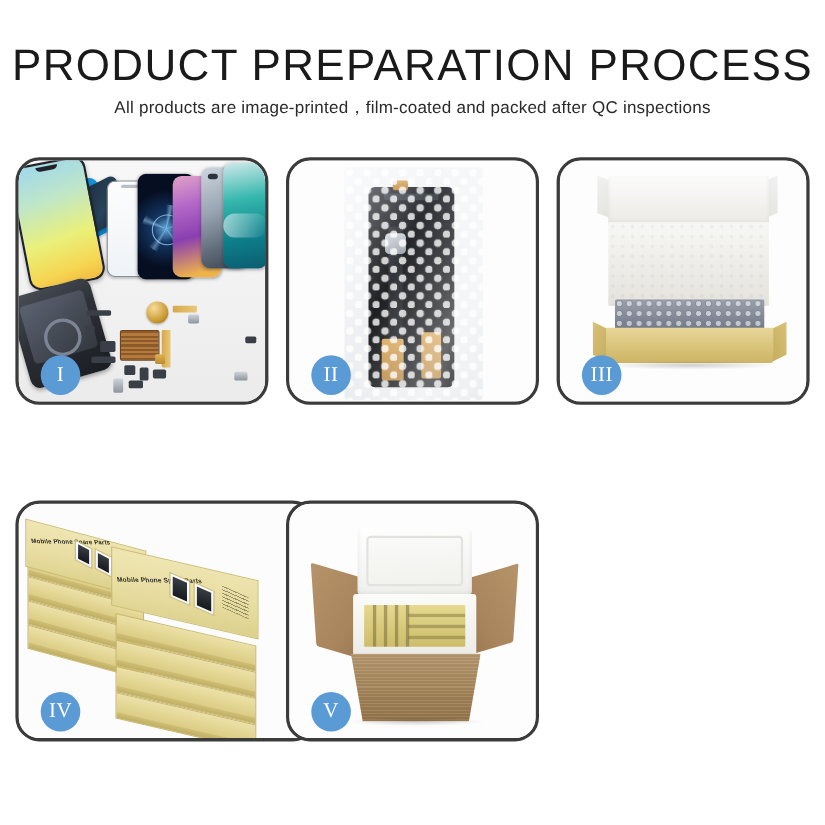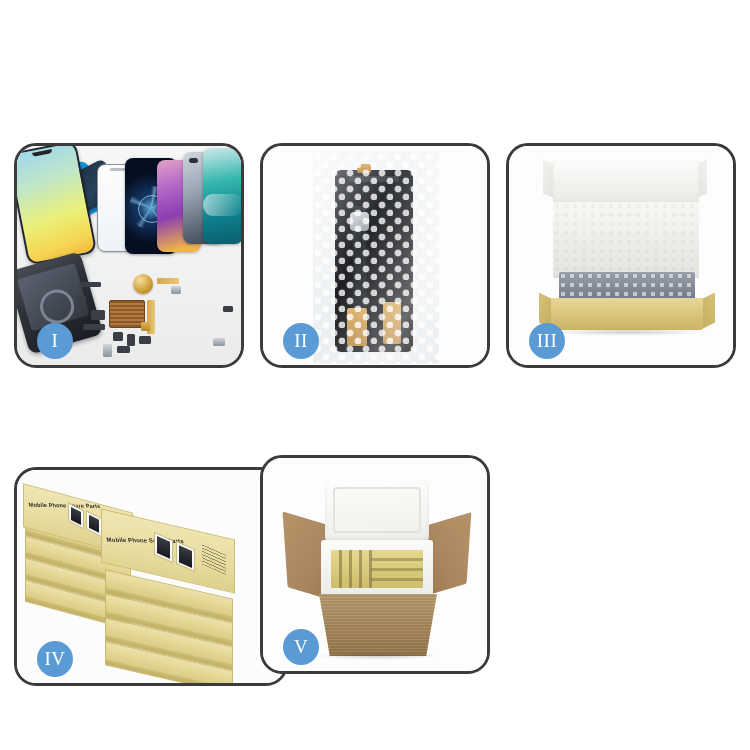--- a/index.html
+++ b/index.html
@@ -51,21 +51,21 @@
     font-size:19px;
     line-height:36px;
     text-align:center;
     letter-spacing:.5px;
     z-index:40;
   }
   
   #panel-1{left:14px;  top:143px;width:230px;height:225px;}
   #panel-2{left:260px; top:143px;width:230px;height:225px;}
   #panel-3{left:506px; top:143px;width:230px;height:225px;}
-  #panel-4{left:14px;  top:455px;width:274px;height:219px;margin-top:12px;}
+  #panel-4{left:14px;  top:455px;width:274px;height:219px;}
   #panel-5{left:260px; top:455px;width:230px;height:219px;}
   #panel-6{left:506px; top:455px;width:230px;height:219px;}
   .badge-r1{left:20px;bottom:6px;}
   .badge-r2{left:20px;bottom:6px;}
 
   
   .p1-bg{position:absolute;left:0;top:0;width:100%;height:100%;
     background:linear-gradient(180deg,#f7f7f7 0%,#f1f1f1 60%,#ebebeb 100%);}
   .phone{position:absolute;border-radius:7px;}
   
@@ -429,20 +429,22 @@
   }
   .p6-shadow{
     position:absolute;left:34px;top:176px;width:156px;height:9px;
     background:radial-gradient(ellipse at 50% 50%, rgba(0,0,0,.16), rgba(0,0,0,0) 72%);
   }
 </style>
 </head>
 <body>
 
 <div id="header">
+  <div id="page-title">PRODUCT PREPARATION PROCESS</div>
+  <div id="page-subtitle">All products are image-printed，film-coated and packed after QC inspections</div>
 </div>
 
 <div id="panel-grid">
 
   <div class="panel" id="panel-1">
     <div class="panel-inner">
       <div class="p1-bg"></div>
 
       <div class="phone p1-blue"></div>
       <div class="phone p1-blue2"></div>

